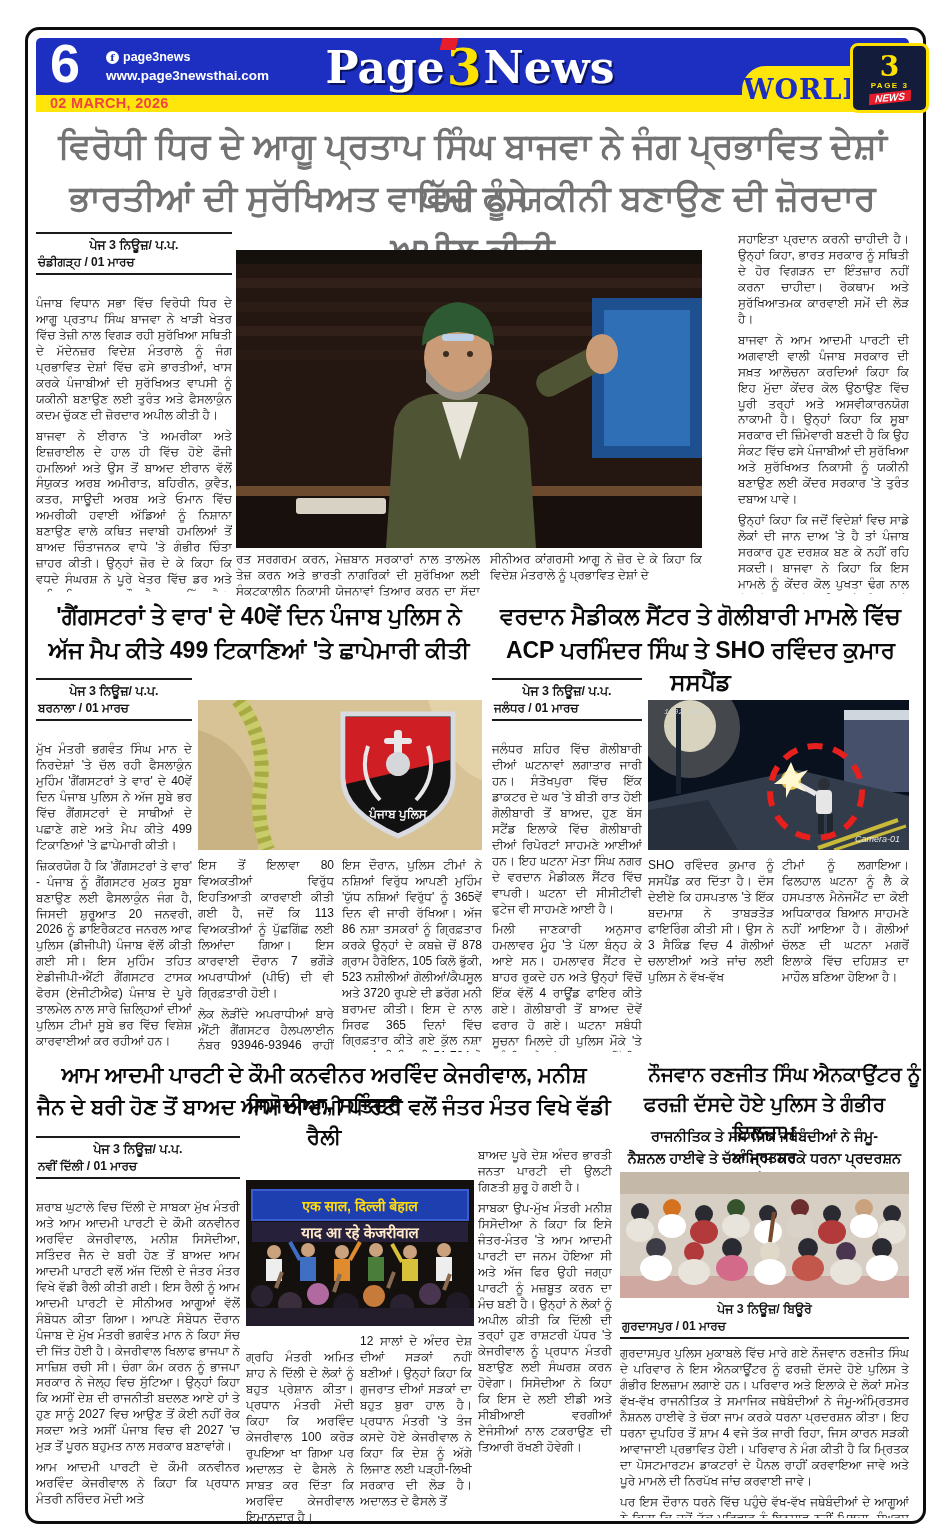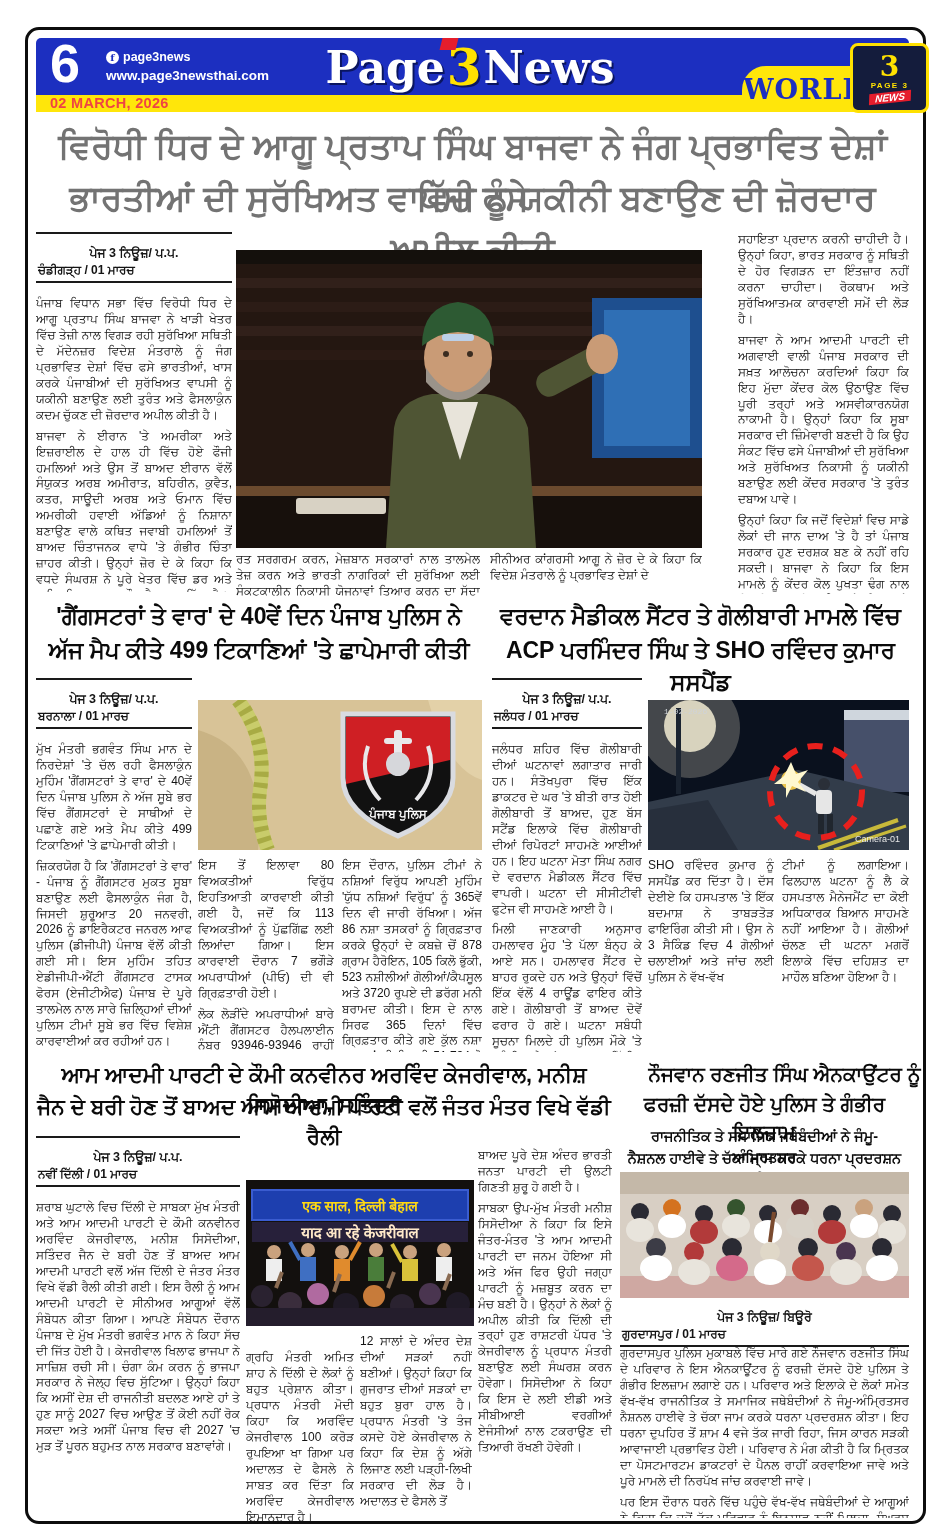--- a/index.html
+++ b/index.html
@@ -30,21 +30,21 @@
   .logo-3{font-size:28px;font-weight:800;color:#ffe100;line-height:26px;font-family:"DejaVu Serif",serif;}
   .logo-page{font-size:8px;font-weight:800;color:#ffe100;letter-spacing:1.5px;margin-top:1px;}
   .logo-news{margin-top:2px;background:#e51d2c;color:#fff;font-style:italic;font-weight:800;font-size:10px;
              padding:0 6px;transform:rotate(-6deg) skewX(-8deg);}
   
   .lead-h{left:36px;width:873px;text-align:center;font-size:35px;font-weight:800;line-height:52px;color:#737373;}
   .h2line{text-align:center;font-weight:800;color:#0a0a0a;position:absolute;}
   
   .bybox{font-size:12.5px;}
   .rule{border-top:2px solid #1a1a1a;height:0;}
-  .byline{text-align:center;font-weight:bold;padding:4px 0 2px;margin-top:8px;}
+  .byline{text-align:center;font-weight:bold;padding:4px 0 2px;}
   .dateline{font-weight:bold;font-size:12px;padding:0 0 4px 2px;text-align:left;}
   
   .col{font-size:12px;line-height:1.33;text-align:justify;overflow:hidden;}
   .col p{margin:0 0 5px 0;}
   .photo{overflow:hidden;background:#222;}
   .photo svg{display:block;}
 </style>
 </head>
 <body>
 
@@ -182,21 +182,21 @@
   <div class="rule"></div>
   <div class="byline">ਪੇਜ 3 ਨਿਊਜ਼/ ਪ.ਪ.</div>
   <div class="dateline">ਜਲੰਧਰ / 01 ਮਾਰਚ</div>
   <div class="rule"></div>
 </div>
 <div class="abs col" style="left:492px;top:742px;width:150px;height:310px;">
   <p>ਜਲੰਧਰ ਸ਼ਹਿਰ ਵਿੱਚ ਗੋਲੀਬਾਰੀ ਦੀਆਂ ਘਟਨਾਵਾਂ ਲਗਾਤਾਰ ਜਾਰੀ ਹਨ। ਸੰਤੋਖਪੁਰਾ ਵਿੱਚ ਇੱਕ ਡਾਕਟਰ ਦੇ ਘਰ 'ਤੇ ਬੀਤੀ ਰਾਤ ਹੋਈ ਗੋਲੀਬਾਰੀ ਤੋਂ ਬਾਅਦ, ਹੁਣ ਬੱਸ ਸਟੈਂਡ ਇਲਾਕੇ ਵਿੱਚ ਗੋਲੀਬਾਰੀ ਦੀਆਂ ਰਿਪੋਰਟਾਂ ਸਾਹਮਣੇ ਆਈਆਂ ਹਨ। ਇਹ ਘਟਨਾ ਮੋਤਾ ਸਿੰਘ ਨਗਰ ਦੇ ਵਰਦਾਨ ਮੈਡੀਕਲ ਸੈਂਟਰ ਵਿੱਚ ਵਾਪਰੀ। ਘਟਨਾ ਦੀ ਸੀਸੀਟੀਵੀ ਫੁਟੇਜ ਵੀ ਸਾਹਮਣੇ ਆਈ ਹੈ।</p>
   <p>ਮਿਲੀ ਜਾਣਕਾਰੀ ਅਨੁਸਾਰ ਹਮਲਾਵਰ ਮੂੰਹ 'ਤੇ ਪੱਲਾ ਬੰਨ੍ਹ ਕੇ ਆਏ ਸਨ। ਹਮਲਾਵਰ ਸੈਂਟਰ ਦੇ ਬਾਹਰ ਰੁਕਦੇ ਹਨ ਅਤੇ ਉਨ੍ਹਾਂ ਵਿੱਚੋਂ ਇੱਕ ਵੱਲੋਂ 4 ਰਾਊਂਡ ਫਾਇਰ ਕੀਤੇ ਗਏ। ਗੋਲੀਬਾਰੀ ਤੋਂ ਬਾਅਦ ਦੋਵੇਂ ਫਰਾਰ ਹੋ ਗਏ। ਘਟਨਾ ਸਬੰਧੀ ਸੂਚਨਾ ਮਿਲਦੇ ਹੀ ਪੁਲਿਸ ਮੌਕੇ 'ਤੇ ਪਹੁੰਚੀ ਅਤੇ ਜਾਂਚ ਸ਼ੁਰੂ ਕਰ ਦਿੱਤੀ। ਇਸ ਮਾਮਲੇ ਵਿੱਚ ਪੁਲਿਸ ਕਮਿਸ਼ਨਰ ਨੇ ACP ਪਰਮਿੰਦਰ ਸਿੰਘ ਤੇ</p>
 </div>
 
-<div class="abs photo" style="left:648px;top:700px;width:261px;height:150px;">
+<div class="abs photo" style="left:648px;top:700px;width:261px;height:150px;font-style:italic;">
   <svg width="261" height="150" viewBox="0 0 261 150">
     <rect width="261" height="150" fill="#0a111e"></rect>
     <circle cx="42" cy="28" r="50" fill="#f2ecd2" opacity="0.25"></circle>
     <circle cx="42" cy="26" r="26" fill="#f2ecd2" opacity="0.85"></circle>
     <rect x="196" y="16" width="65" height="76" fill="#46506a"></rect>
     <rect x="196" y="10" width="65" height="10" fill="#cfd6dd"></rect>
     <polygon points="0,150 261,150 261,96 150,70 0,102" fill="#323c4a"></polygon>
     <polygon points="0,150 90,150 60,100 0,110" fill="#272f3c"></polygon>
     <rect x="28" y="8" width="5" height="86" fill="#1a2330"></rect>
     <line x1="170" y1="148" x2="250" y2="120" stroke="#c8b93a" stroke-width="4"></line>
@@ -227,20 +227,21 @@
 <div class="abs h2line" style="left:36px;top:1060px;width:576px;font-size:21.5px;line-height:30px;">ਆਮ ਆਦਮੀ ਪਾਰਟੀ ਦੇ ਕੌਮੀ ਕਨਵੀਨਰ ਅਰਵਿੰਦ ਕੇਜਰੀਵਾਲ, ਮਨੀਸ਼ ਸਿਸੋਦੀਆ, ਸਤਿੰਦਰ</div>
 <div class="abs h2line" style="left:36px;top:1092px;width:576px;font-size:21.5px;line-height:30px;">ਜੈਨ ਦੇ ਬਰੀ ਹੋਣ ਤੋਂ ਬਾਅਦ ਆਮ ਆਦਮੀ ਪਾਰਟੀ ਵਲੋਂ ਜੰਤਰ ਮੰਤਰ ਵਿਖੇ ਵੱਡੀ ਰੈਲੀ</div>
 <div class="abs bybox" style="left:36px;top:1136px;width:204px;">
   <div class="rule"></div>
   <div class="byline">ਪੇਜ 3 ਨਿਊਜ਼/ ਪ.ਪ.</div>
   <div class="dateline">ਨਵੀਂ ਦਿੱਲੀ / 01 ਮਾਰਚ</div>
   <div class="rule"></div>
 </div>
 <div class="abs col" style="left:36px;top:1200px;width:204px;height:318px;">
   <p>ਸ਼ਰਾਬ ਘੁਟਾਲੇ ਵਿਚ ਦਿੱਲੀ ਦੇ ਸਾਬਕਾ ਮੁੱਖ ਮੰਤਰੀ ਅਤੇ ਆਮ ਆਦਮੀ ਪਾਰਟੀ ਦੇ ਕੌਮੀ ਕਨਵੀਨਰ ਅਰਵਿੰਦ ਕੇਜਰੀਵਾਲ, ਮਨੀਸ਼ ਸਿਸੋਦੀਆ, ਸਤਿੰਦਰ ਜੈਨ ਦੇ ਬਰੀ ਹੋਣ ਤੋਂ ਬਾਅਦ ਆਮ ਆਦਮੀ ਪਾਰਟੀ ਵਲੋਂ ਅੱਜ ਦਿੱਲੀ ਦੇ ਜੰਤਰ ਮੰਤਰ ਵਿਖੇ ਵੱਡੀ ਰੈਲੀ ਕੀਤੀ ਗਈ। ਇਸ ਰੈਲੀ ਨੂੰ ਆਮ ਆਦਮੀ ਪਾਰਟੀ ਦੇ ਸੀਨੀਅਰ ਆਗੂਆਂ ਵੱਲੋਂ ਸੰਬੋਧਨ ਕੀਤਾ ਗਿਆ। ਆਪਣੇ ਸੰਬੋਧਨ ਦੌਰਾਨ ਪੰਜਾਬ ਦੇ ਮੁੱਖ ਮੰਤਰੀ ਭਗਵੰਤ ਮਾਨ ਨੇ ਕਿਹਾ ਸੱਚ ਦੀ ਜਿੱਤ ਹੋਈ ਹੈ। ਕੇਜਰੀਵਾਲ ਖਿਲਾਫ ਭਾਜਪਾ ਨੇ ਸਾਜ਼ਿਸ਼ ਰਚੀ ਸੀ। ਚੰਗਾ ਕੰਮ ਕਰਨ ਨੂੰ ਭਾਜਪਾ ਸਰਕਾਰ ਨੇ ਜੇਲ੍ਹ ਵਿਚ ਸੁੱਟਿਆ। ਉਨ੍ਹਾਂ ਕਿਹਾ ਕਿ ਅਸੀਂ ਦੇਸ਼ ਦੀ ਰਾਜਨੀਤੀ ਬਦਲਣ ਆਏ ਹਾਂ ਤੇ ਹੁਣ ਸਾਨੂੰ 2027 ਵਿਚ ਆਉਣ ਤੋਂ ਕੋਈ ਨਹੀਂ ਰੋਕ ਸਕਦਾ ਅਤੇ ਅਸੀਂ ਪੰਜਾਬ ਵਿਚ ਵੀ 2027 'ਚ ਮੁੜ ਤੋਂ ਪੂਰਨ ਬਹੁਮਤ ਨਾਲ ਸਰਕਾਰ ਬਣਾਵਾਂਗੇ।</p>
+  <p>ਆਮ ਆਦਮੀ ਪਾਰਟੀ ਦੇ ਕੌਮੀ ਕਨਵੀਨਰ ਅਰਵਿੰਦ ਕੇਜਰੀਵਾਲ ਨੇ ਕਿਹਾ ਕਿ ਪ੍ਰਧਾਨ ਮੰਤਰੀ ਨਰਿੰਦਰ ਮੋਦੀ ਅਤੇ</p>
 </div>
 
 <div class="abs photo" style="left:246px;top:1180px;width:228px;height:146px;">
   <svg width="228" height="146" viewBox="0 0 228 146">
     <rect width="228" height="146" fill="#13100e"></rect>
     <rect x="6" y="10" width="216" height="30" fill="#1d3faf" stroke="#3a5cd0" stroke-width="2"></rect>
     <text x="114" y="31" text-anchor="middle" font-size="14" font-weight="bold" fill="#ffd912">एक साल, दिल्ली बेहाल</text>
     <rect x="6" y="42" width="216" height="20" fill="#27203a"></rect>
     <text x="114" y="58" text-anchor="middle" font-size="15" font-weight="bold" fill="#ffe9c9">याद आ रहे केजरीवाल</text>
 

